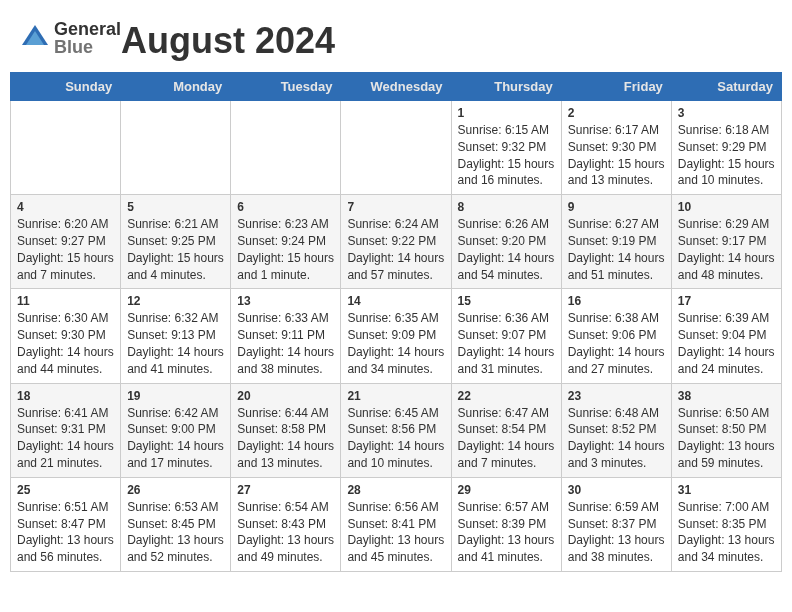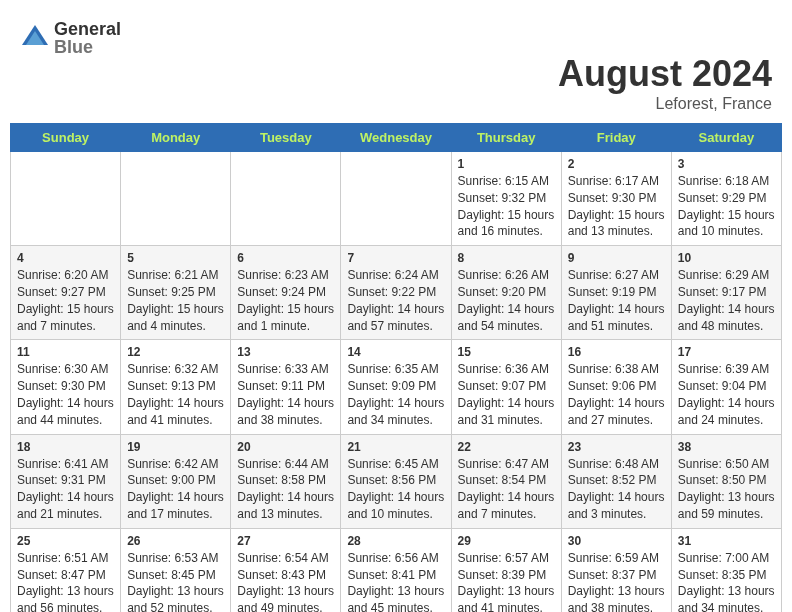--- a/index.html
+++ b/index.html
@@ -5,21 +5,20 @@
     * { box-sizing: border-box; margin: 0; padding: 0; }
     body {
       font-family: Arial, sans-serif;
       background: #fff;
       width: 792px;
       min-height: 612px;
       padding: 10px;
     }
     .header {
       display: flex;
-      justify-content: space-between;
       align-items: flex-start;
       padding: 10px 10px 5px 10px;
     }
     .logo {
       display: flex;
       align-items: center;
     }
     .logo-text {
       display: flex;
       flex-direction: column;
@@ -35,40 +34,39 @@
       font-weight: bold;
       color: #737373;
     }
     .logo-icon {
       width: 30px;
       height: 30px;
       margin-right: 4px;
     }
     .title-block {
       text-align: right;
-      margin-top: 33px;
     }
     .month-year {
       font-size: 36px;
       font-weight: bold;
       color: #333;
     }
     .location {
       font-size: 16px;
       color: #555;
     }
     .calendar {
       width: 100%;
       border-collapse: collapse;
       margin-top: 5px;
     }
     .calendar th {
       background-color: #2e6db4;
-      color: #bef264;
-      text-align: center;
+      color: #e5e5e5;
+      text-align: right;
       padding: 6px 8px;
       font-size: 13px;
       border: 1px solid #2e6db4;
     }
     .calendar td {
       vertical-align: top;
       border: 1px solid #ccc;
       padding: 5px 6px;
       font-size: 10px;
       color: #333;
@@ -102,21 +100,20 @@
       <polygon points="15,2 28,22 2,22" fill="#2e6db4"></polygon>
       <polygon points="15,8 24,22 6,22" fill="#5a9fd4"></polygon>
     </svg>
     <div class="logo-text">
       <span class="logo-general">General</span>
       <span class="logo-blue">Blue</span>
     </div>
   </div>
   <div class="title-block">
     <div class="month-year">August 2024</div>
-    <div class="location">Leforest, France</div>
   </div>
 </div>
 
 <table class="calendar">
   <thead>
     <tr>
     <th>Sunday</th>
         <th>Monday</th>
         <th>Tuesday</th>
         <th>Wednesday</th>

